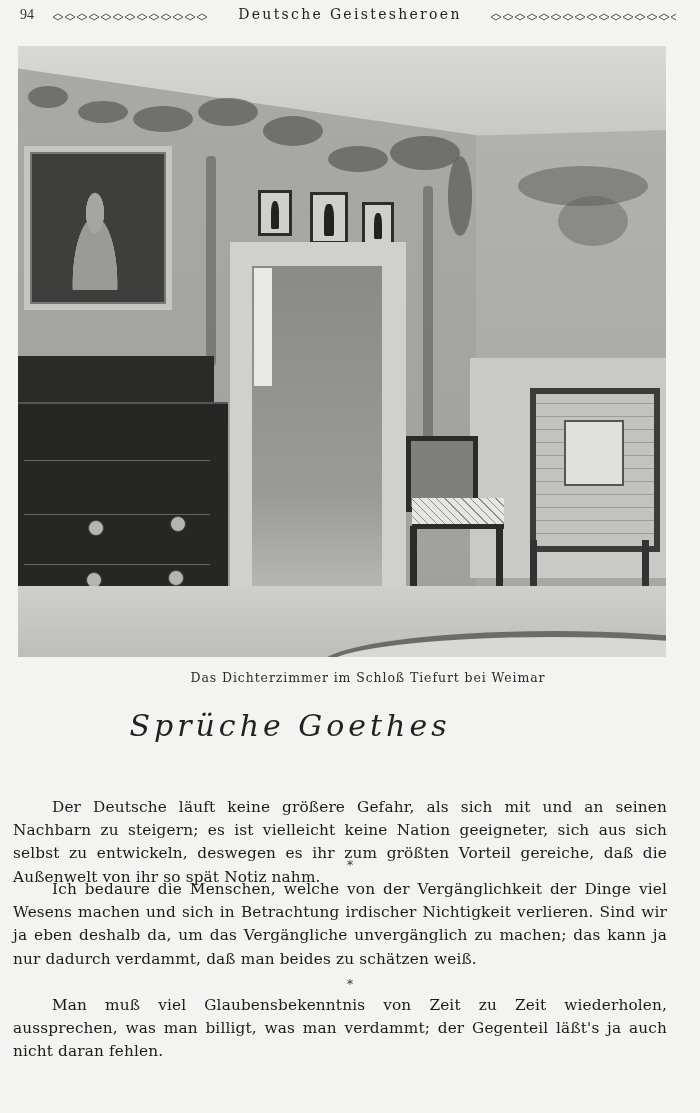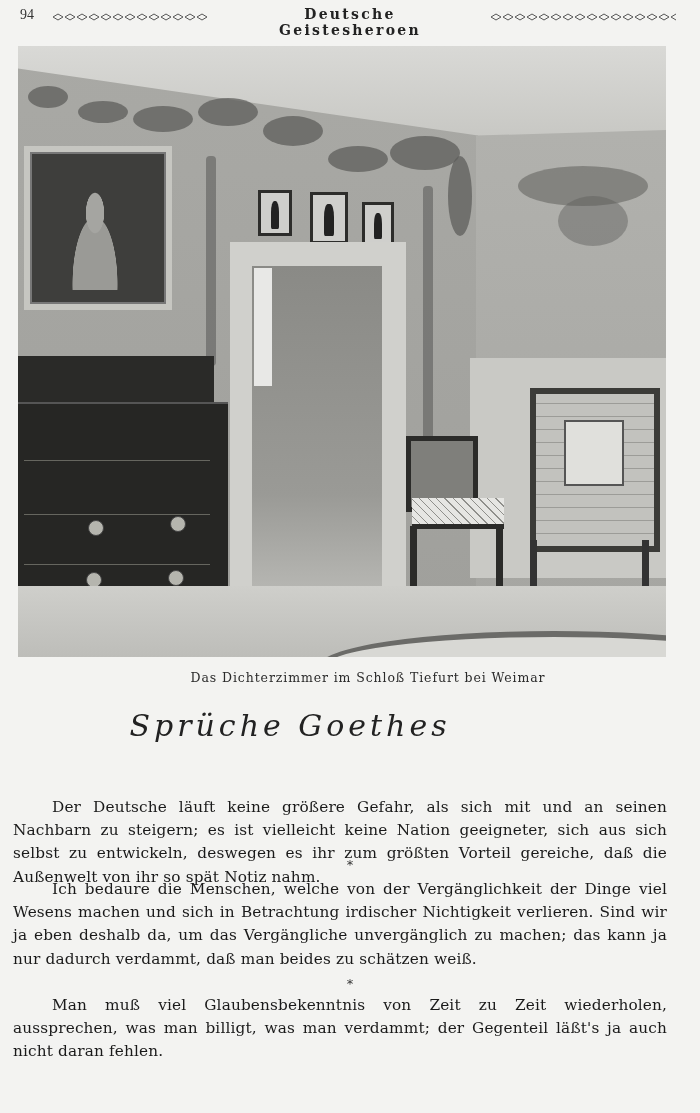--- a/index.html
+++ b/index.html
@@ -19,21 +19,21 @@
     }
     .orn {
       position: absolute; top: 9px; height: 8px;
       background-image: repeating-linear-gradient(90deg, transparent 0 1px, transparent 1px 11px);
     }
     .orn svg { display: block; }
     .orn-left { left: 52px; width: 156px; }
     .orn-right { left: 490px; width: 186px; }
     .running-title {
       position: absolute; left: 232px; top: 2px; width: 236px; text-align: center;
-      font-family: "DejaVu Serif", serif; font-weight: bold; font-size: 14px;
+      font-family: "DejaVu Serif", serif; font-weight: normal; font-size: 14px;
       letter-spacing: 2.3px; color: #222;
     }
 
     
     .photo {
       position: absolute; left: 18px; top: 46px; width: 648px; height: 611px;
       background: #8d8d8b; overflow: hidden;
     }
     .ceiling { position: absolute; left: 0; top: 0; width: 648px; height: 90px;
       background: linear-gradient(180deg, #d9d9d6 0%, #c8c8c4 100%); }

